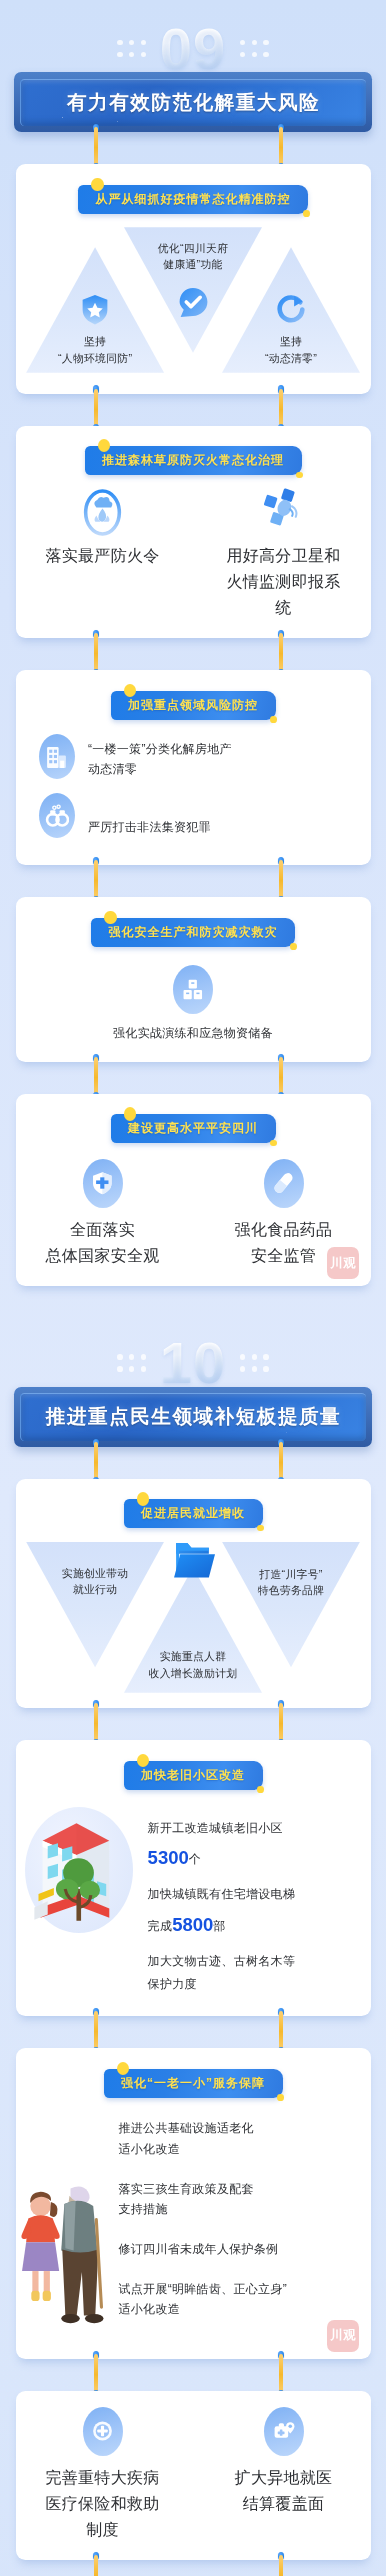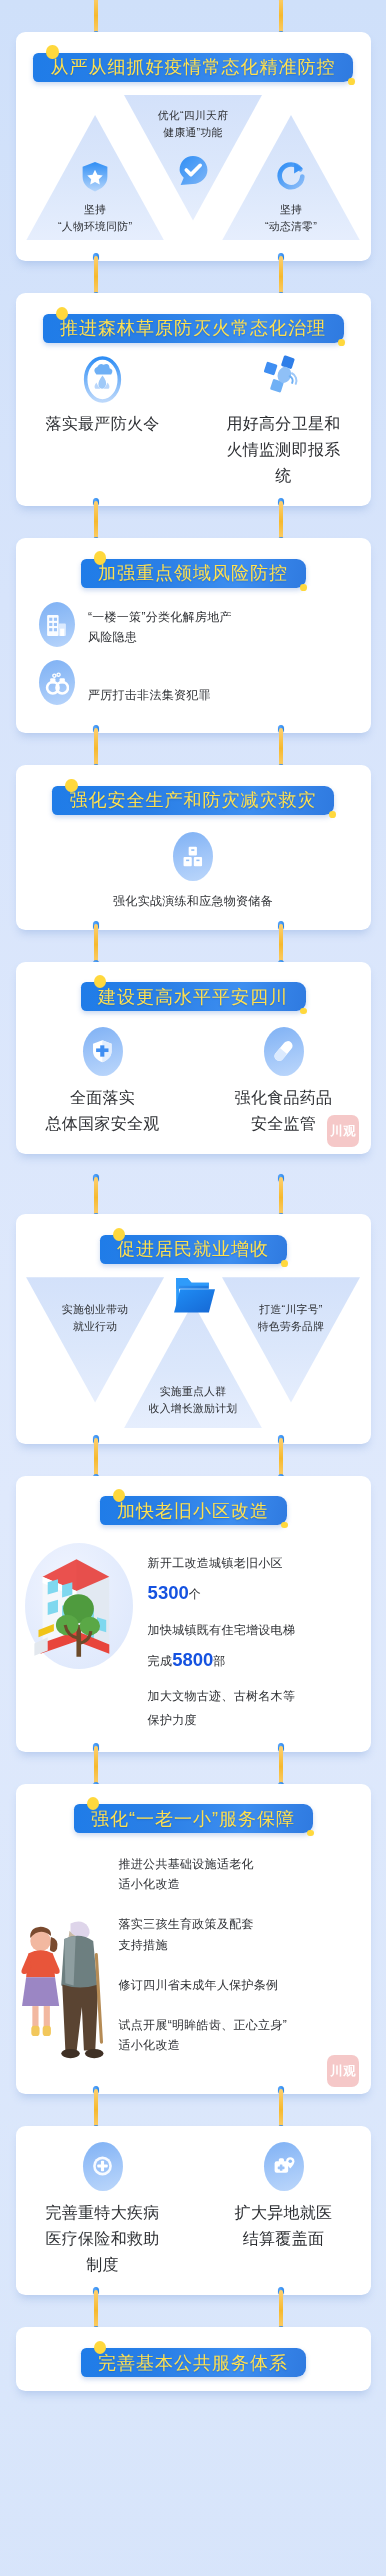--- a/index.html
+++ b/index.html
@@ -167,22 +167,22 @@
   .ribbon::before {           
     content: "";
     position: absolute;
     left: -23px; top: 2.1px;
     width: 46px; height: 32px;
     background: linear-gradient(120deg,#1e7ae6, #2f86ee);
     border-radius: 24px 5.2px 7.2px 27px;
     z-index: -1;
   }
   .ribbon-text {
-    font-size: 18px;
-    font-weight: 400;
+    font-size: 12px;
+    font-weight: 700;
     letter-spacing: 1px;
     color: #ffe14f;
     text-shadow: 0 1px 1.5px rgba(20,70,150,.35);
     white-space: nowrap;
   }
   .ribbon-dot {
     position: absolute;
     border-radius: 50%;
     background: #ffd83d;
   }
@@ -216,21 +216,21 @@
 
   
   .trio9 .t-left  { left: 3.1px;   top: 17.5px; }
   .trio9 .t-mid   { left: 101px; top: 0px;  }
   .trio9 .t-right { left: 199px; top: 17.5px; }
   .trio9 .t-left  .tri-inner,
   .trio9 .t-right .tri-inner { bottom: 6.2px; }
   .trio9 .t-mid   .tri-inner { top: 12.4px; }
 
   
-  .trio10 .t-left  { left: 3.1px;   top: 0px;  }
+  .trio10 .t-left  { left: 3.1px;   top: 0px; font-family: Liberation Mono, monospace;  }
   .trio10 .t-mid   { left: 101px; top: 23px; }
   .trio10 .t-right { left: 199px; top: 0px;  }
   .trio10 .t-left  .tri-inner,
   .trio10 .t-right .tri-inner { top: 24px; }
   .trio10 .t-mid   .tri-inner { bottom: 11.3px; }
 
   .tri-icon {
     position: absolute;
     left: 50%;
     transform: translateX(-50%);
@@ -377,20 +377,46 @@
     opacity: .95;
   }
 
   .spacer-lg { height: 28px; }
 </style>
 </head>
 <body>
 
 <div class="page">
 
+  <div class="section-head">
+    <div class="ghost-number-wrap">
+      <span class="dot-grid">
+          <i></i>
+          <i></i>
+          <i></i>
+          <i></i>
+          <i></i>
+          <i></i>
+        </span>
+      <span class="ghost-number">09</span>
+      <span class="dot-grid">
+          <i></i>
+          <i></i>
+          <i></i>
+          <i></i>
+          <i></i>
+          <i></i>
+        </span>
+    </div>
+    <div class="plate-outer">
+      <div class="plate-inner">
+        <div class="plate-title">有力有效防范化解重大风险</div>
+      </div>
+    </div>
+  </div>
 
   <div class="pins">
     <div class="pin left">
         <div class="cap top"></div>
         <div class="rod"></div>
         <div class="cap bot"></div>
       </div>
     <div class="pin right">
         <div class="cap top"></div>
         <div class="rod"></div>
@@ -553,21 +579,21 @@
             <rect x="17" y="9" width="6" height="6" fill="#9cc3f8"></rect>
             <rect x="8" y="19" width="6" height="6" fill="#9cc3f8"></rect>
             <rect x="17" y="19" width="6" height="6" fill="#9cc3f8"></rect>
             <rect x="8" y="29" width="6" height="6" fill="#9cc3f8"></rect>
             <rect x="17" y="29" width="6" height="6" fill="#9cc3f8"></rect>
             <rect x="29" y="30" width="8" height="14" fill="#ffffff"></rect>
           </svg>
         </div>
         <div class="row-text">
           <span class="line">“一楼一策”分类化解房地产</span>
-          <span class="line">风险隐患</span>
+          <span class="line">动态清零</span>
         </div>
       </div>
       <div class="icon-row">
         <div class="ell">
           <svg width="24" height="24" viewBox="0 0 46 46">
             <circle cx="15" cy="32" r="11" fill="none" stroke="#ffffff" stroke-width="5"></circle>
             <circle cx="33" cy="32" r="11" fill="none" stroke="#ffffff" stroke-width="5"></circle>
             <rect x="10" y="14" width="10" height="10" rx="2" fill="#ffffff"></rect>
             <rect x="28" y="14" width="10" height="10" rx="2" fill="#ffffff"></rect>
             <circle cx="18" cy="9" r="3" fill="none" stroke="#ffffff" stroke-width="2.6"></circle>
@@ -666,20 +692,46 @@
           <span class="line">强化食品药品</span>
           <span class="line">安全监管</span>
         </div>
       </div>
     </div>
     <div class="watermark">川观</div>
   </div>
 
   <div class="spacer-lg"></div>
 
+  <div class="section-head">
+    <div class="ghost-number-wrap">
+      <span class="dot-grid">
+          <i></i>
+          <i></i>
+          <i></i>
+          <i></i>
+          <i></i>
+          <i></i>
+        </span>
+      <span class="ghost-number">10</span>
+      <span class="dot-grid">
+          <i></i>
+          <i></i>
+          <i></i>
+          <i></i>
+          <i></i>
+          <i></i>
+        </span>
+    </div>
+    <div class="plate-outer">
+      <div class="plate-inner">
+        <div class="plate-title">推进重点民生领域补短板提质量</div>
+      </div>
+    </div>
+  </div>
 
   <div class="pins">
     <div class="pin left">
         <div class="cap top"></div>
         <div class="rod"></div>
         <div class="cap bot"></div>
       </div>
     <div class="pin right">
         <div class="cap top"></div>
         <div class="rod"></div>

